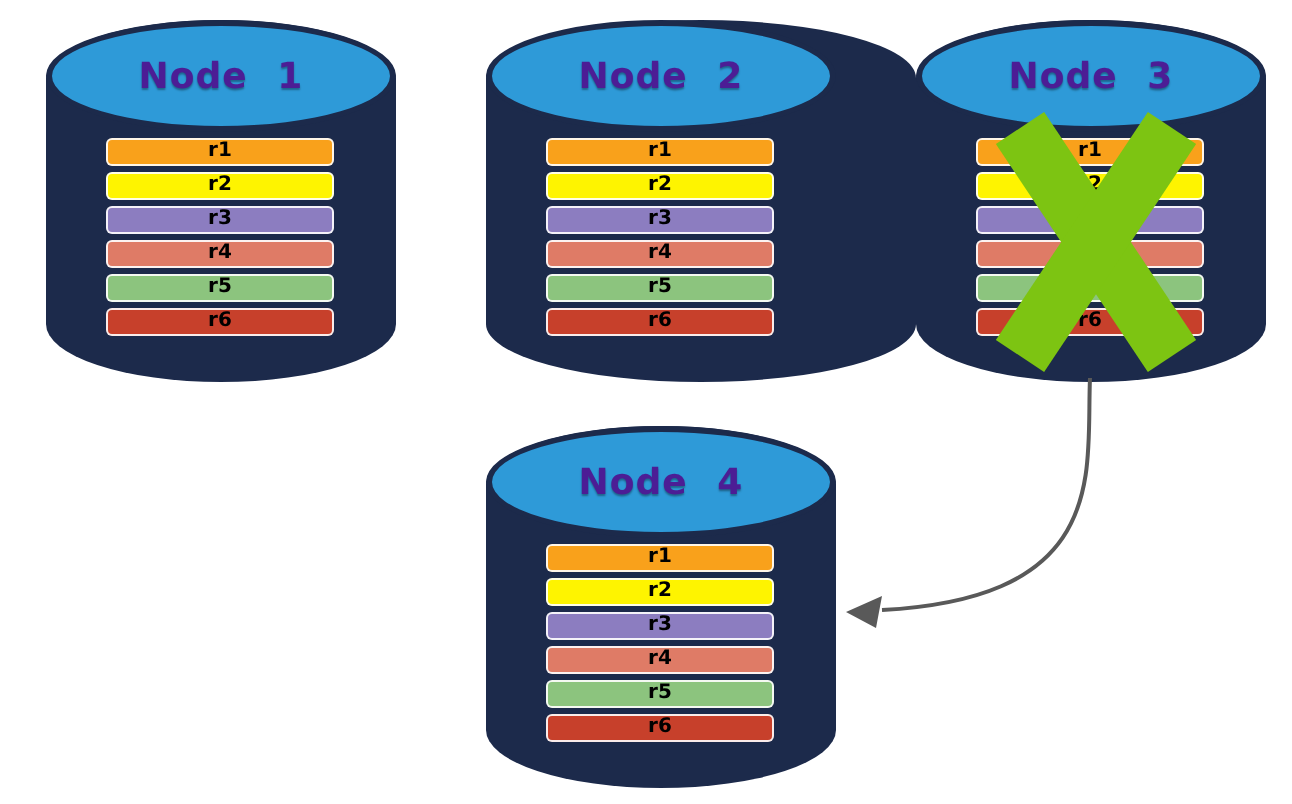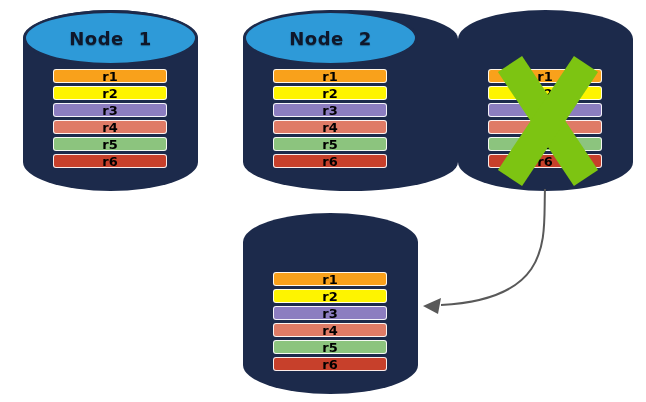--- a/index.html
+++ b/index.html
@@ -20,33 +20,33 @@
   }
   .cyl-top {
     position:absolute; left:0; top:0; width:175px; height:56px;
     box-sizing:border-box;
     background:#2E9AD8;
     border:3px solid #1C2A4B;
     border-radius:50%;
     display:flex; align-items:center; justify-content:center;
   }
   .node-label {
-    color:#0f172a; font-weight:bold; font-size:18px;
+    color:#4c1d95; font-weight:bold; font-size:18px;
     word-spacing:0.45em; letter-spacing:0.5px;
     text-shadow:0 1px 1px rgba(0,0,0,0.35);
   }
   .bars { position:absolute; left:30px; top:59px; width:114px; }
   .bar {
     box-sizing:border-box; height:14px; margin-bottom:3px;
     border:1px solid rgba(255,255,255,0.9);
     border-radius:3px;
     display:flex; align-items:center; justify-content:center;
   }
   .bar span {
-    font-size:13px; font-weight:bold; color:#000; line-height:1;
+    font-size:10px; font-weight:bold; color:#000; line-height:1;
   }
   .overlay { position:absolute; left:0; top:0; width:646px; height:402px; pointer-events:none; }
 </style>
 </head>
 <body>
 
 <div class="canvas">
 
   <div class="node node-1">
     <div class="cyl-body" style="background-color: rgb(28, 42, 75);"></div>
@@ -97,20 +97,23 @@
           <span>r5</span>
         </div>
       <div class="bar" style="background-color: rgb(199, 64, 43);">
           <span>r6</span>
         </div>
     </div>
   </div>
 
   <div class="node node-3">
     <div class="cyl-body" style="background-color: rgb(28, 42, 75);"></div>
+    <div class="cyl-top" style="background-color: rgb(46, 154, 216);">
+      <span class="node-label">Node 3</span>
+    </div>
     <div class="bars">
       <div class="bar" style="background-color: rgb(249, 161, 27);">
           <span>r1</span>
         </div>
       <div class="bar" style="background-color: rgb(254, 244, 0);">
           <span>r2</span>
         </div>
       <div class="bar" style="background-color: rgb(140, 125, 192);">
           <span>r3</span>
         </div>
@@ -121,20 +124,23 @@
           <span>r5</span>
         </div>
       <div class="bar" style="background-color: rgb(199, 64, 43);">
           <span>r6</span>
         </div>
     </div>
   </div>
 
   <div class="node node-4">
     <div class="cyl-body" style="background-color: rgb(28, 42, 75);"></div>
+    <div class="cyl-top" style="background-color: rgb(46, 154, 216);">
+      <span class="node-label">Node 4</span>
+    </div>
     <div class="bars">
       <div class="bar" style="background-color: rgb(249, 161, 27);">
           <span>r1</span>
         </div>
       <div class="bar" style="background-color: rgb(254, 244, 0);">
           <span>r2</span>
         </div>
       <div class="bar" style="background-color: rgb(140, 125, 192);">
           <span>r3</span>
         </div>

